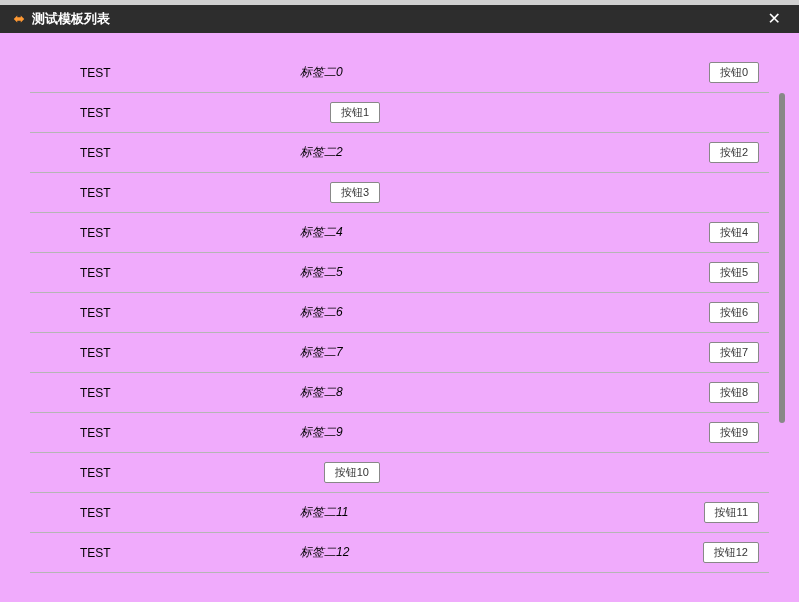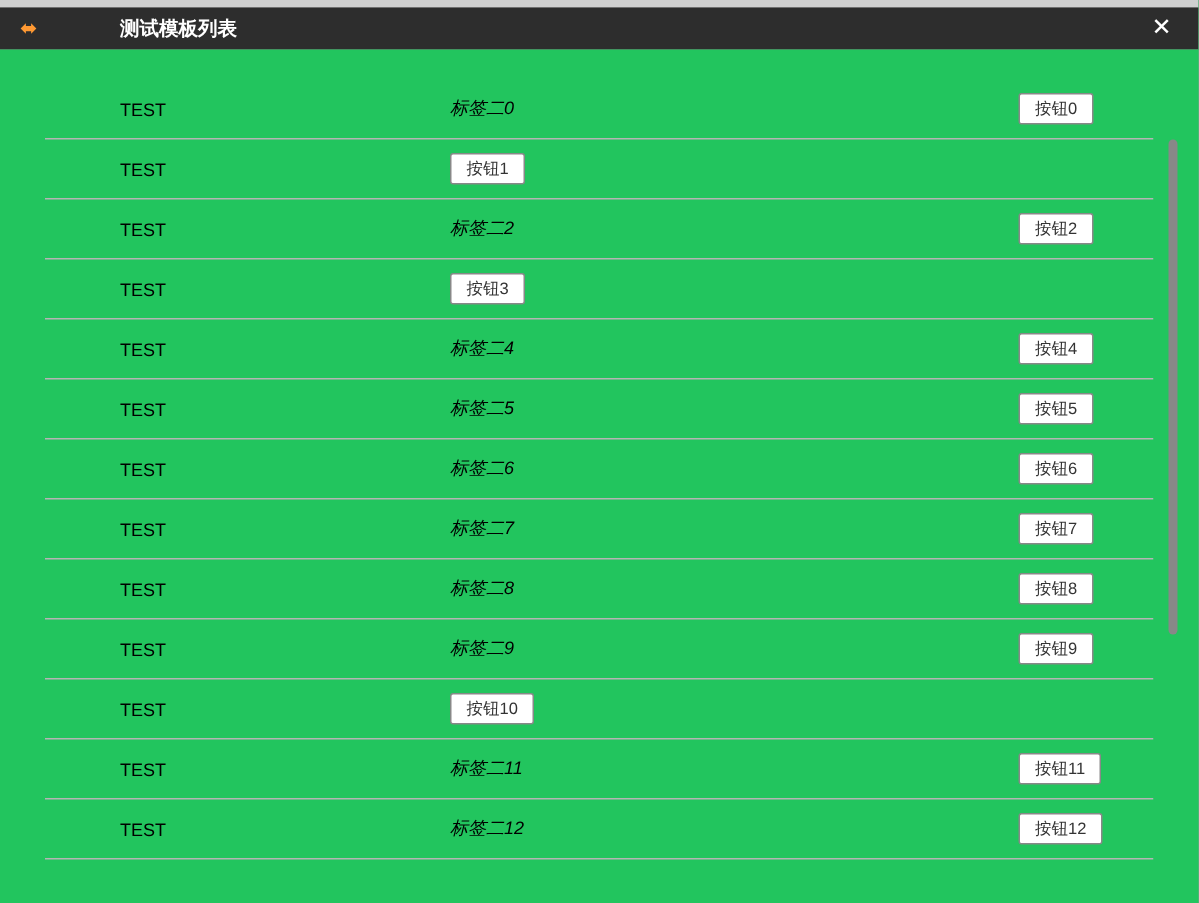--- a/index.html
+++ b/index.html
@@ -21,21 +21,20 @@
       background: #d0d0d0;
     }
     .header {
       height: 28px;
       background: #2d2d2d;
       color: #ffffff;
       display: flex;
       align-items: center;
       padding: 0 12px;
       position: relative;
-      gap: 48px;
     }
     .header-icon {
       width: 14px;
       height: 14px;
       margin-right: 6px;
       color: #ff9933;
       display: flex;
       align-items: center;
       justify-content: center;
     }
@@ -53,21 +52,21 @@
       font-size: 16px;
       line-height: 1;
       padding: 2px 6px;
     }
     .content-area {
       position: absolute;
       top: 33px;
       left: 0;
       right: 0;
       bottom: 0;
-      background: #22c55e;
+      background: #f0abfc;
       padding: 20px 0 0 0;
     }
     .list-container {
       position: absolute;
       top: 20px;
       left: 30px;
       right: 30px;
       bottom: 10px;
       overflow: hidden;
     }
@@ -85,20 +84,21 @@
     }
     .col2 {
       flex: 1;
       color: #000000;
       font-size: 12px;
       font-style: italic;
     }
     .col3 {
       width: 80px;
       display: flex;
+      justify-content: flex-end;
     }
     .action-btn {
       background: #ffffff;
       border: 1px solid #888888;
       border-radius: 2px;
       padding: 2px 10px;
       font-size: 11px;
       cursor: pointer;
       color: #333333;
       font-family: inherit;

